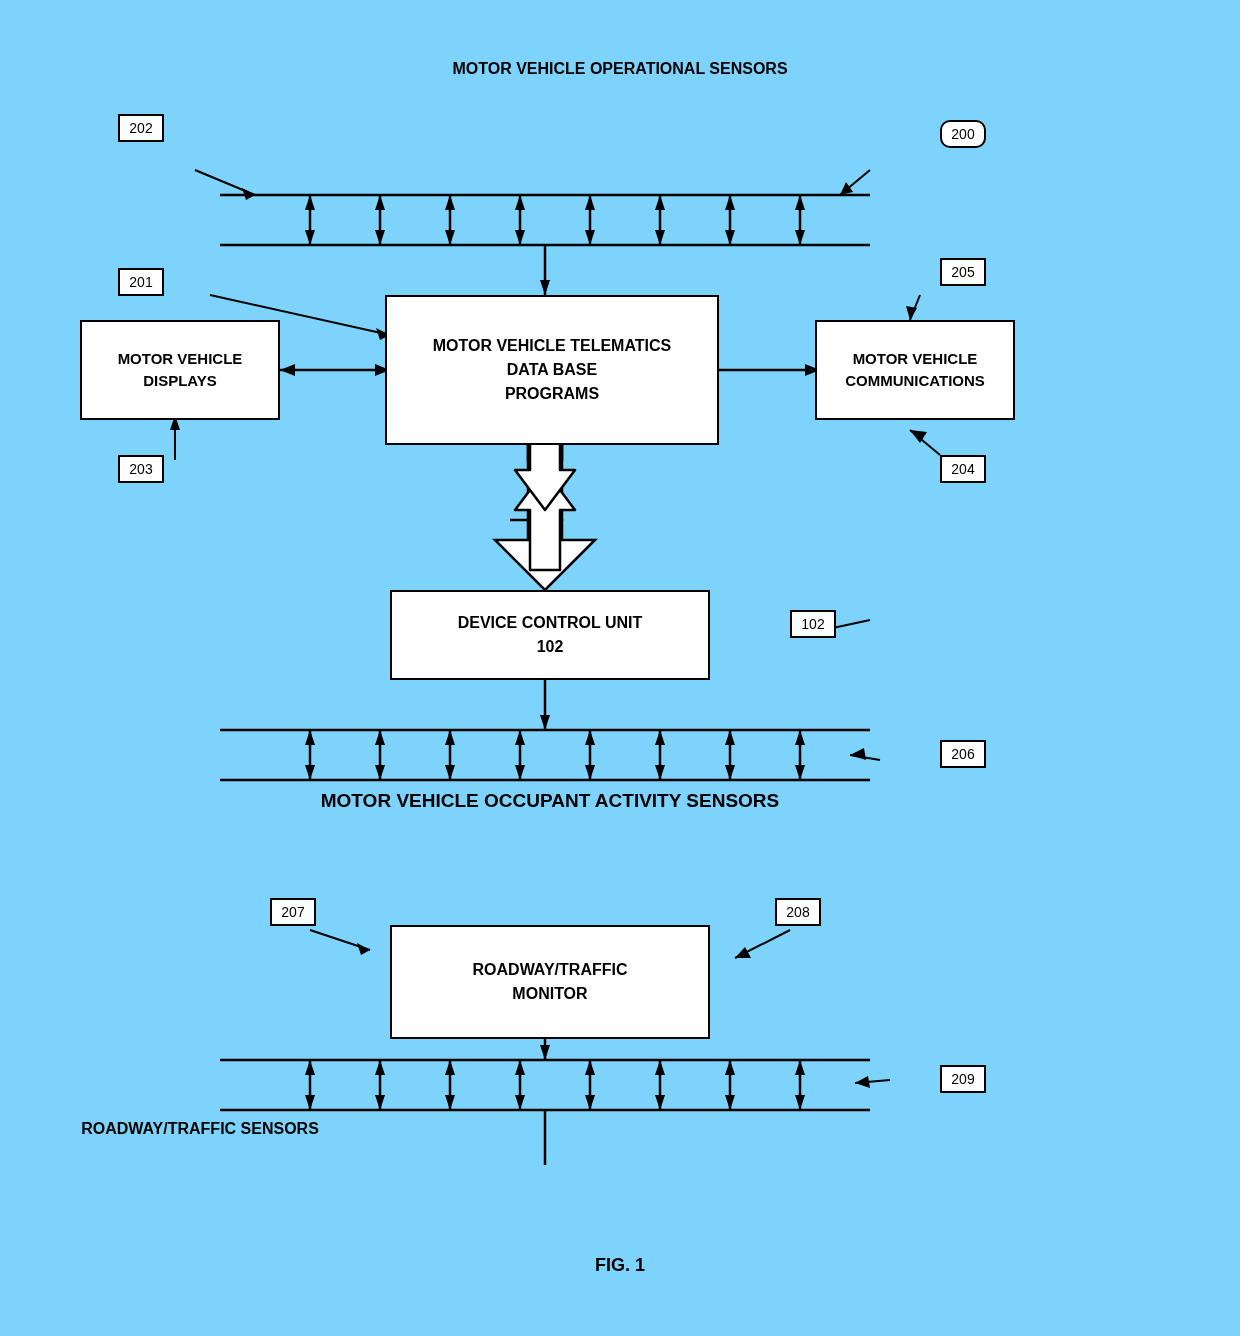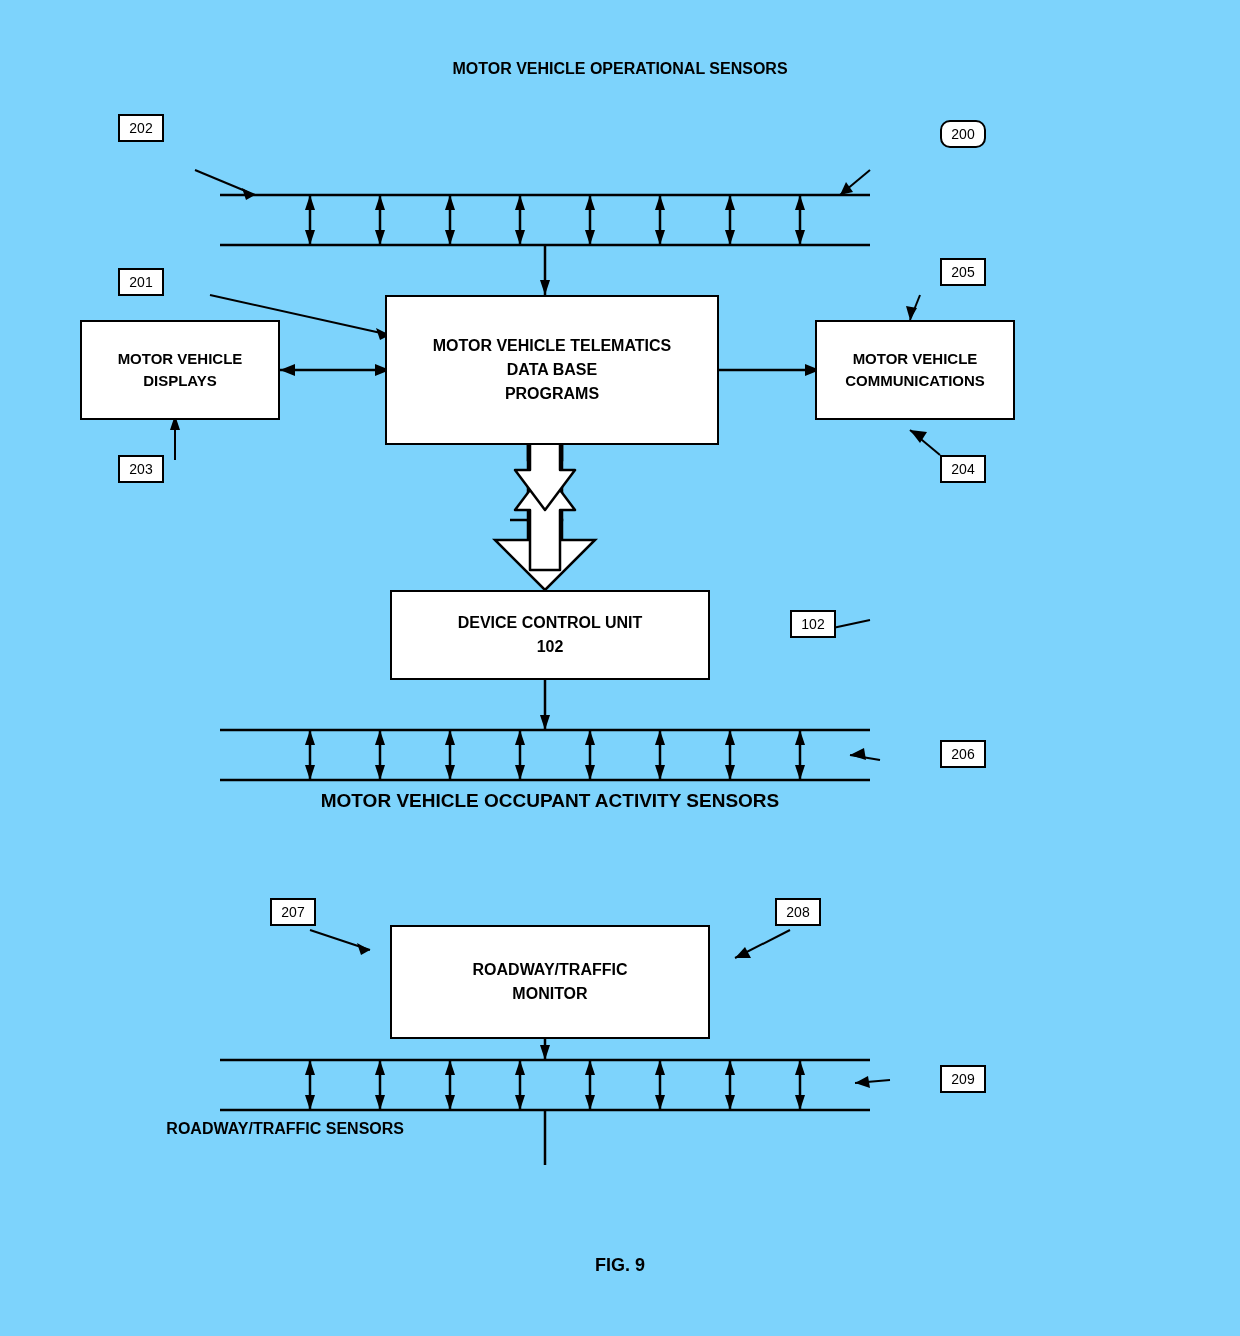--- a/index.html
+++ b/index.html
@@ -280,17 +280,17 @@
   <div class="ref-box" style="top:898px; left:270px;">207</div>
 
   <div class="ref-box" style="top:898px; left:775px;">208</div>
 
   <div class="box" style="top:925px; left:390px; width:320px; height:114px; font-size:16px; line-height:1.5;">
     ROADWAY/TRAFFIC<br>MONITOR
   </div>
 
   <div class="ref-box" style="top:1065px; left:940px;">209</div>
 
-  <div class="label" style="top:1120px; left:40px; width:320px; font-size:16px; text-align:right;margin-left:44px;">ROADWAY/TRAFFIC SENSORS</div>
-
-  <div class="label" style="bottom:60px; left:0; width:1240px; font-size:18px; text-align:center; font-weight:bold;">FIG. 9</div>
+  <div class="label" style="top:1120px; left:40px; width:320px; font-size:16px; text-align:center;">ROADWAY/TRAFFIC SENSORS</div>
+
+  <div class="label" style="bottom:60px; left:0; width:1240px; font-size:18px; text-align:center; font-weight:bold;">FIG. 1</div>
 
 </div>
 
 </body></html>

